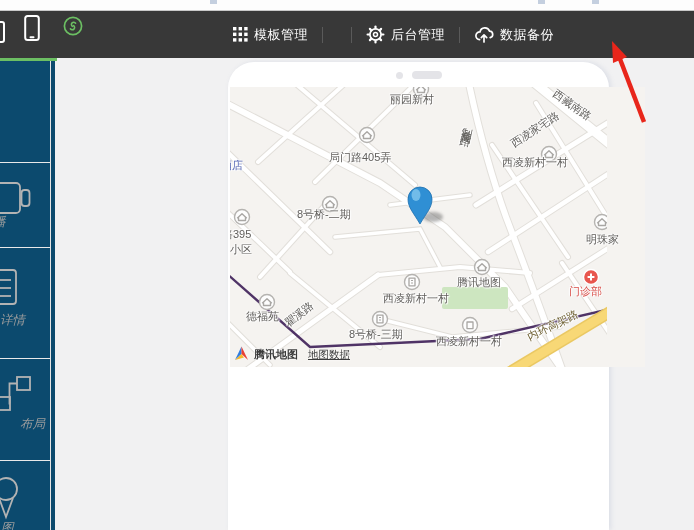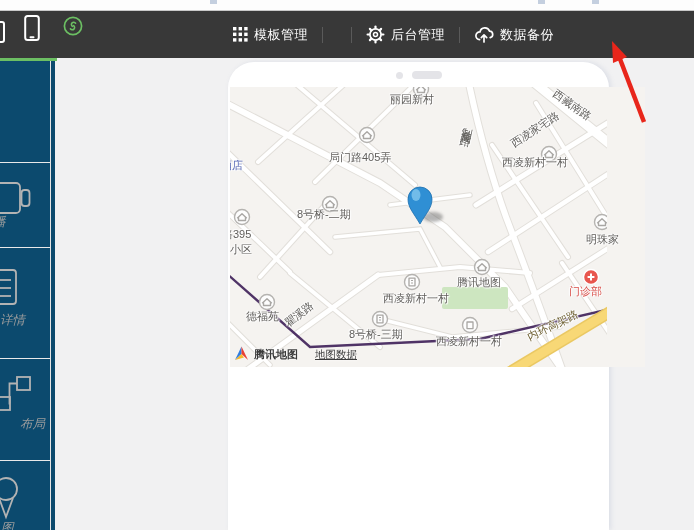--- a/index.html
+++ b/index.html
@@ -39,21 +39,21 @@
   .map { position:absolute; left:2px; top:25px; width:415px; height:280px; overflow:hidden; background:#f5f3f0; cursor:grab; }
   .map svg.basemap { position:absolute; left:0; top:0; }
   .maplabel { position:absolute; font-size:11px; color:#5f5d5a; white-space:nowrap;
       text-shadow:0 0 2px #fff,0 0 2px #fff,0 0 3px #fff,1px 1px 1px #fff,-1px -1px 1px #fff; transform-origin:left center; }
   .lbl-blue { color:#5668b5; }
   .lbl-red  { color:#d8504a; }
   .lbl-vert { writing-mode:vertical-rl; letter-spacing:3px; }
   .lbl-hwy  { color:#6b5d2e; }
   .map-logo { position:absolute; left:3px; top:258px; display:flex; align-items:flex-end; gap:4px; }
   .logo-brand { font-size:11px; font-weight:bold; color:#3a3a3a; text-shadow:0 0 2px #fff,0 0 2px #fff; }
-  .logo-link { font-size:10.5px; color:#3c3c3c; text-decoration:underline; margin-left:13px; text-shadow:0 0 2px #fff; cursor:pointer; }
+  .logo-link { font-size:10.5px; color:#3c3c3c; text-decoration:underline; margin-left:6px; text-shadow:0 0 2px #fff; cursor:pointer; }
 
   
   .annot { position:absolute; left:0; top:0; pointer-events:none; z-index:50; }
 </style>
 </head>
 <body>
 
 <div id="screen">
 
   <div class="browser-strip">

